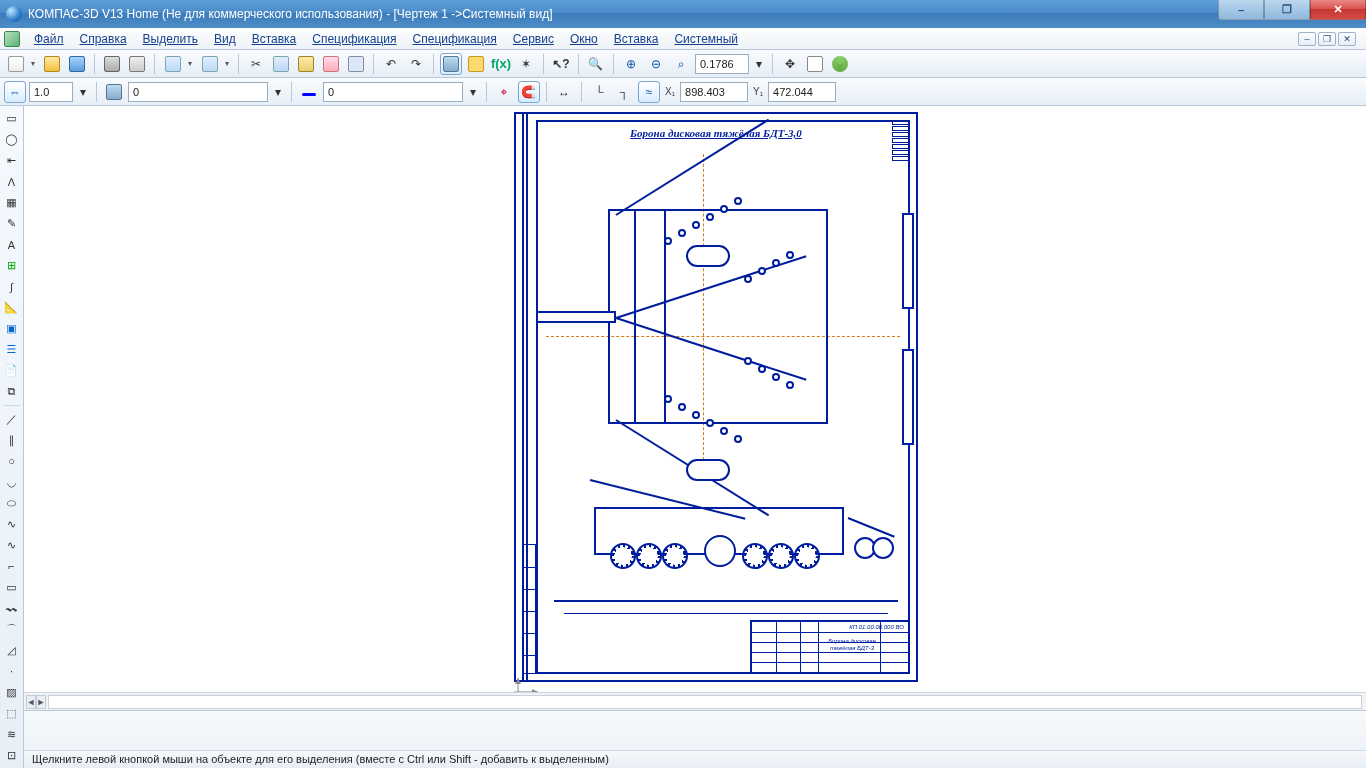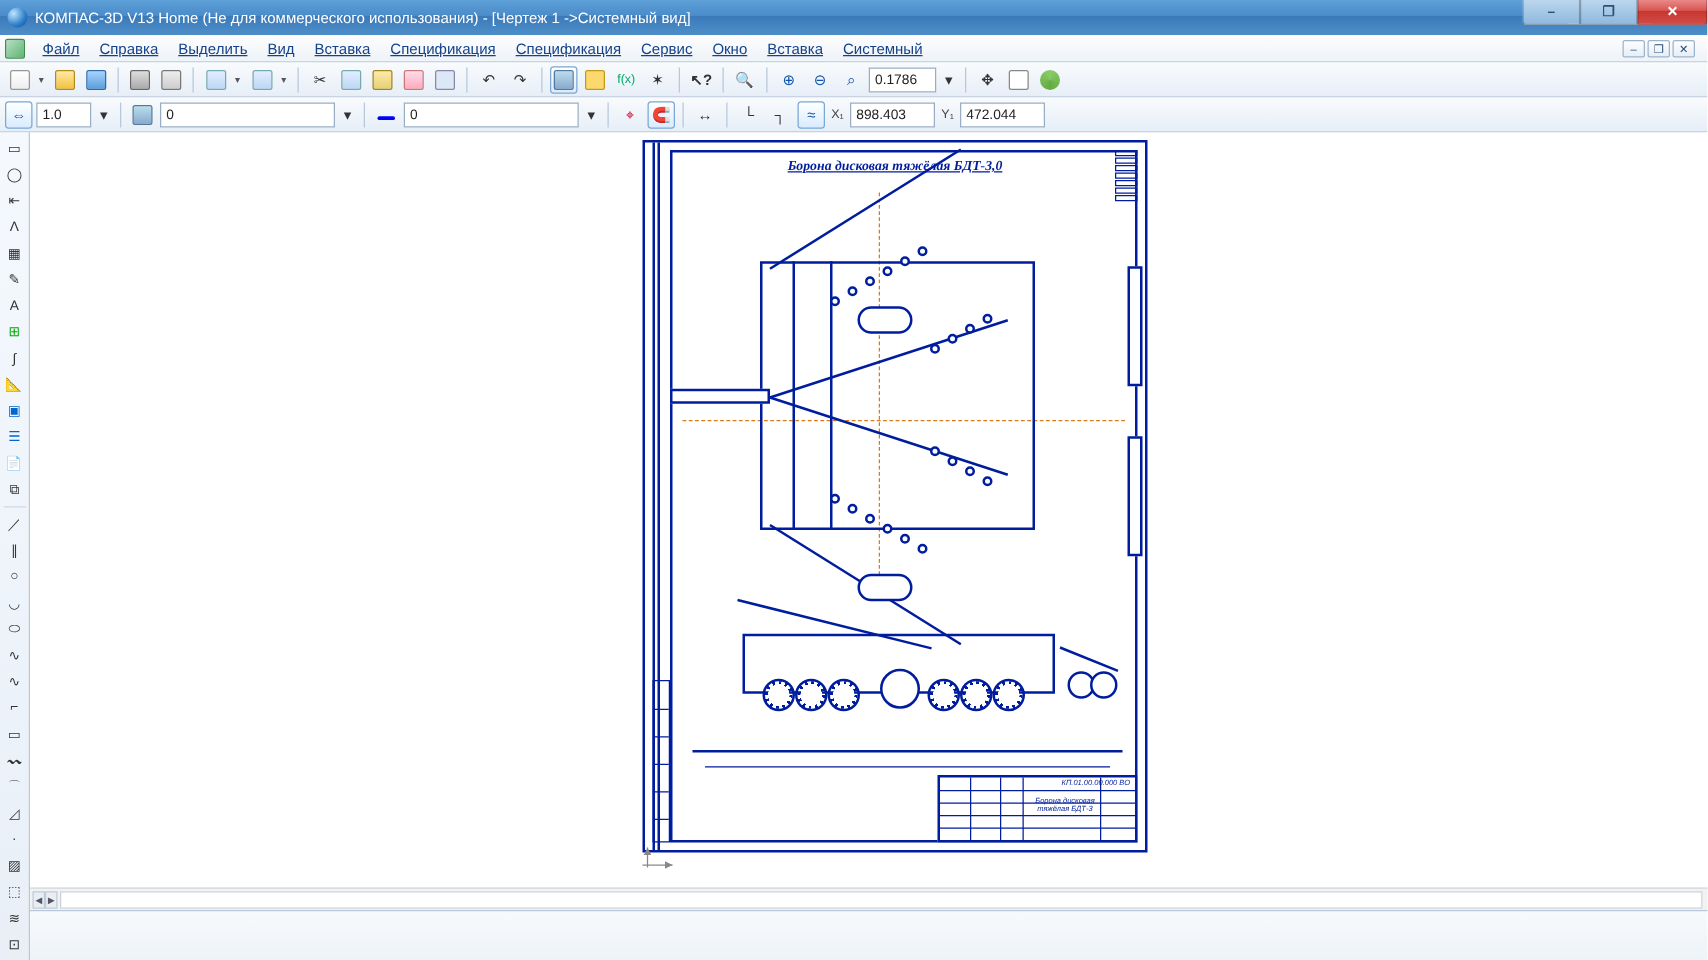--- a/index.html
+++ b/index.html
@@ -234,21 +234,21 @@
   <div class="sep"></div>
   <div class="tbtn">↶</div>
   <div class="tbtn">↷</div>
   <div class="sep"></div>
   <div class="tbtn active">
       <span class="ico i-mgr"></span>
     </div>
   <div class="tbtn">
       <span class="ico i-lib"></span>
     </div>
-  <div class="tbtn" style="font-size:10px;font-weight:normal;color:#0a6">f(x)</div>
+  <div class="tbtn" style="font-size:13px;font-weight:bold;color:#0a6">f(x)</div>
   <div class="tbtn">✶</div>
   <div class="sep"></div>
   <div class="tbtn" style="font-weight:bold">↖?</div>
   <div class="sep"></div>
   <div class="tbtn">🔍</div>
   <div class="sep"></div>
   <div class="tbtn" style="color:#15a">⊕</div>
   <div class="tbtn" style="color:#15a">⊖</div>
   <div class="tbtn" style="color:#15a">⌕</div>
   <input class="tinput w50" value="0.1786" style="">
@@ -434,14 +434,17 @@
         <polygon points="6,2 3,8 9,8" fill="#888"></polygon>
       </svg>
     </div>
 
     <div class="hscroll">
       <div class="nav-l">◄</div>
       <div class="nav-r">►</div>
       <div class="track"></div>
     </div>
     <div class="prop-area"></div>
+    <div class="statusbar">
+      <span>Щелкните левой кнопкой мыши на объекте для его выделения (вместе с Ctrl или Shift - добавить к выделенным)</span>
+    </div>
   </div>
 </div>
 
 </body></html>

